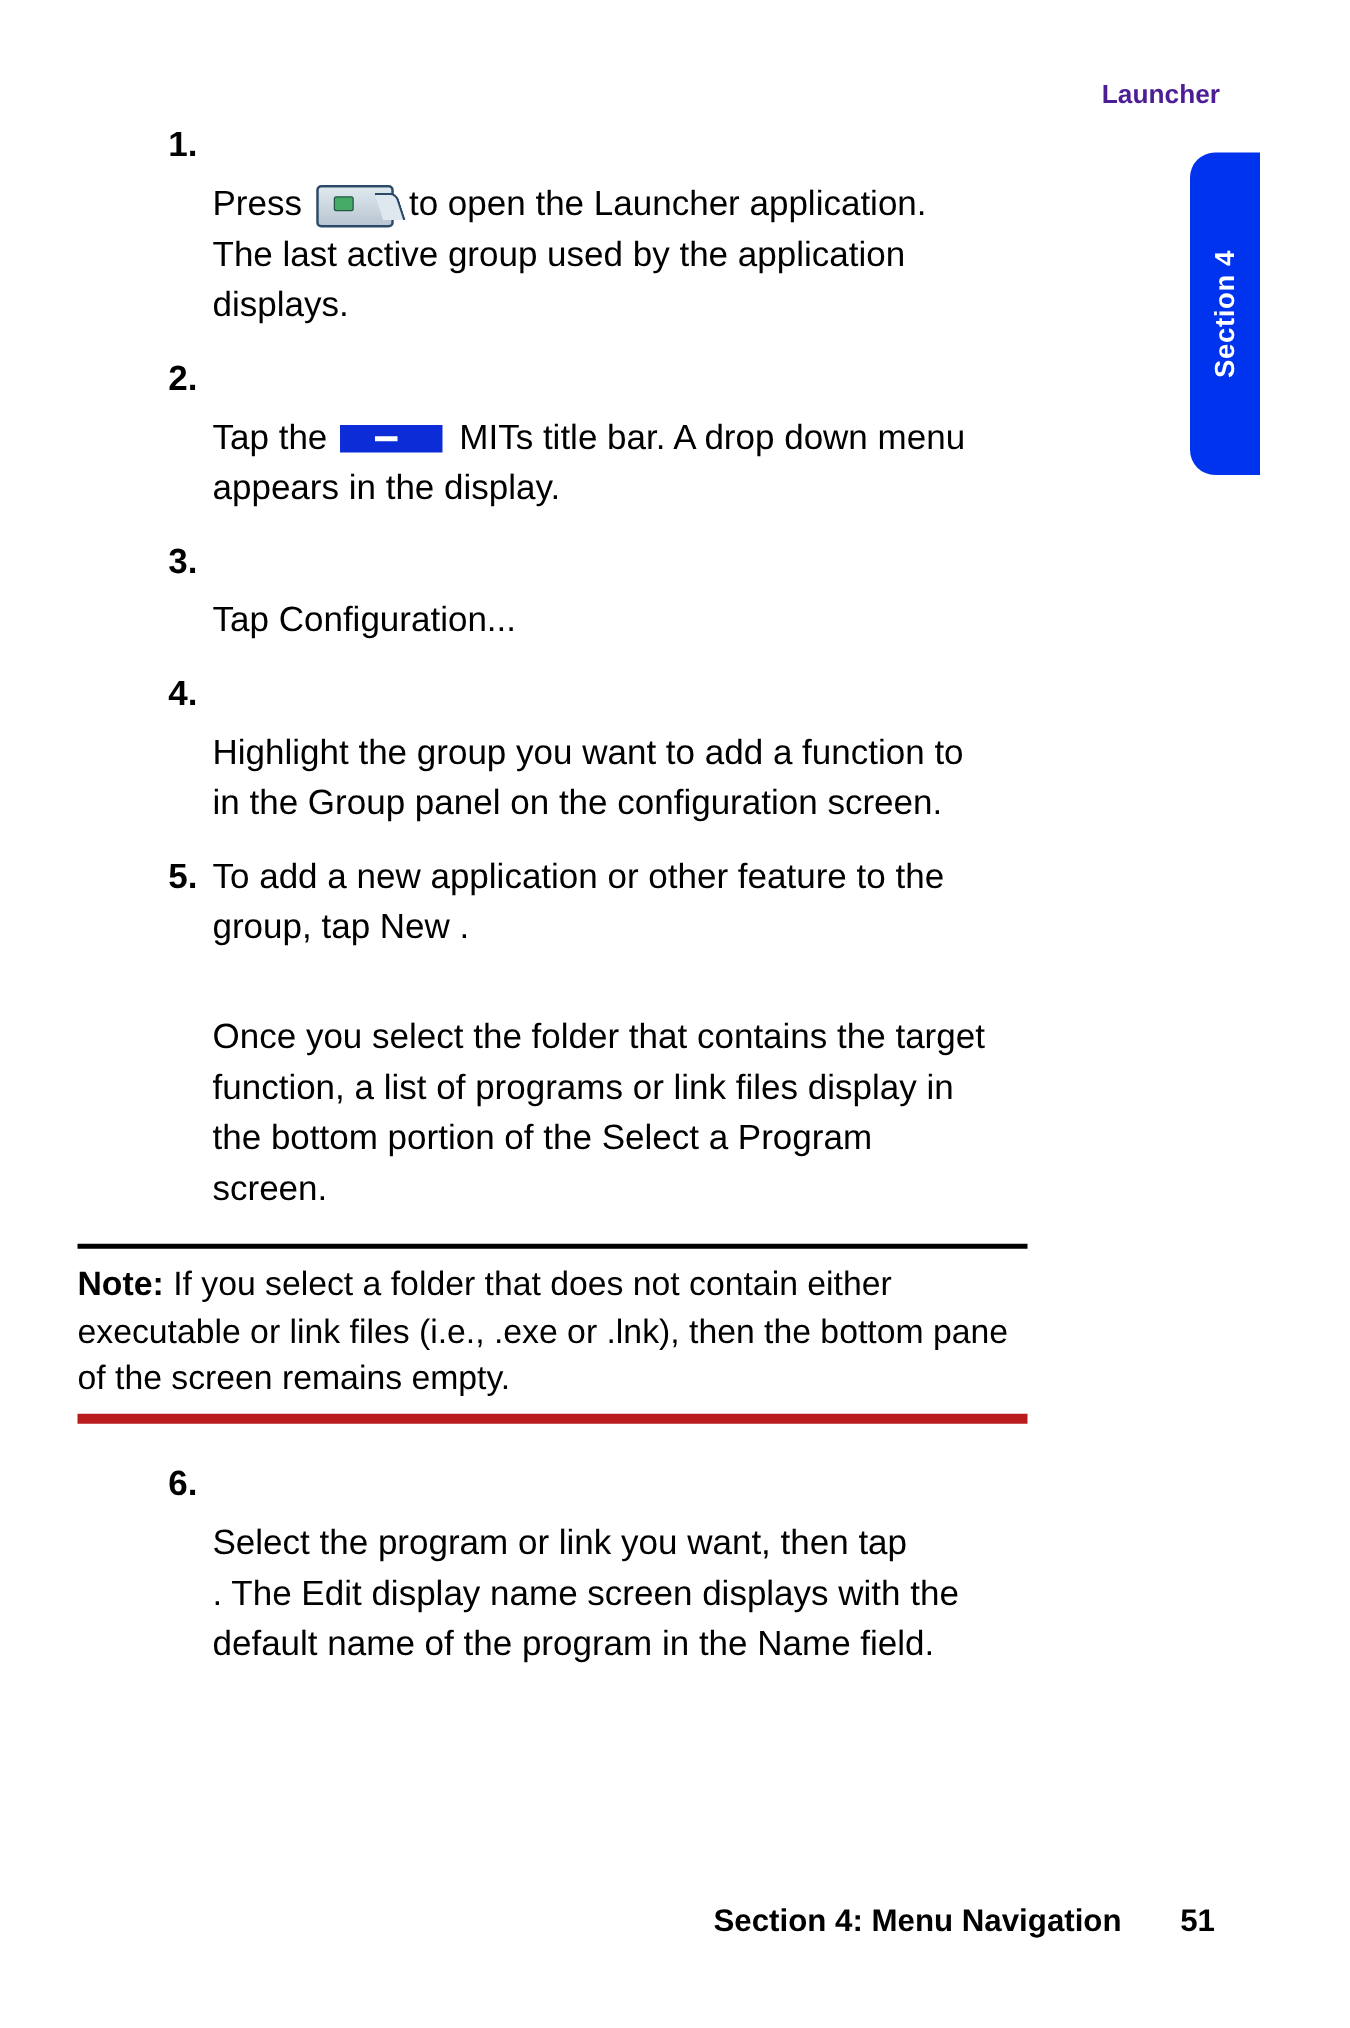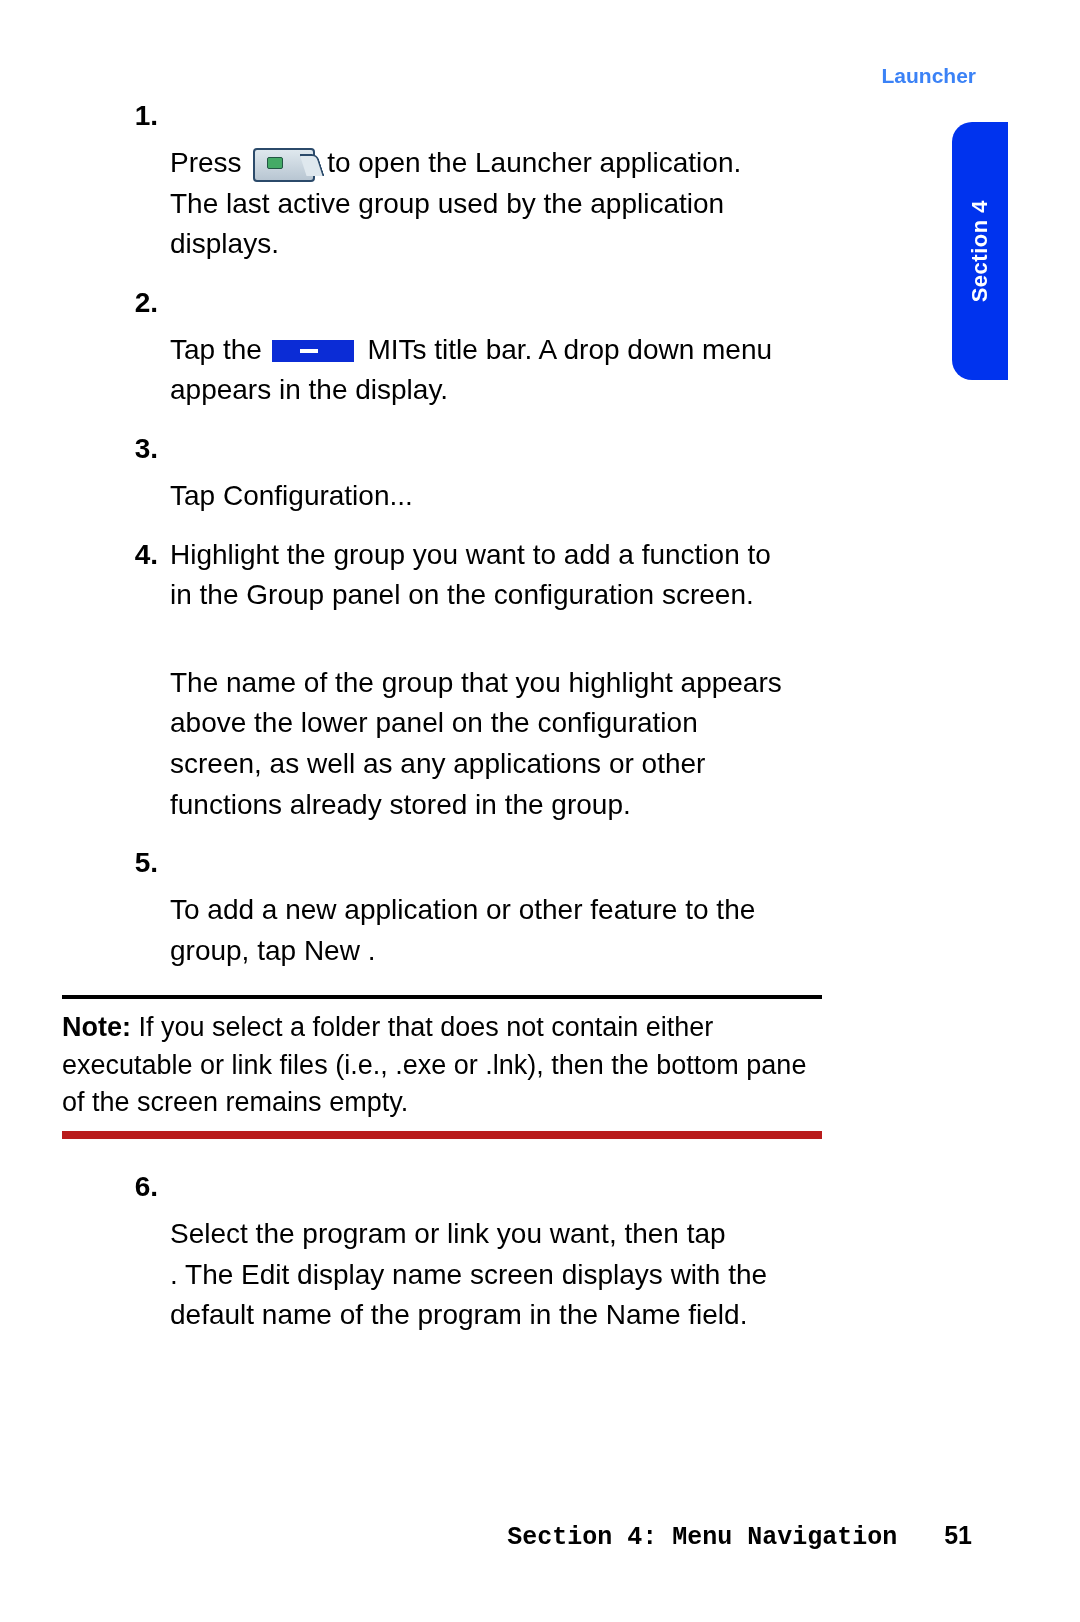--- a/index.html
+++ b/index.html
@@ -13,21 +13,21 @@
     width: 1080px;
     height: 1622px;
     position: relative;
     box-sizing: border-box;
     padding: 60px 100px 60px 110px;
   }
   .header-label {
     position: absolute;
     top: 64px;
     right: 104px;
-    color: #3b82f6;
+    color: #4c1d95;
     font-weight: bold;
     font-size: 21px;
   }
   .side-tab {
     position: absolute;
     top: 122px;
     right: 72px;
     width: 56px;
     height: 258px;
     background: #0033ee;
@@ -129,21 +129,21 @@
     margin-left: -48px;
   }
   .note-block b { font-weight: bold; }
 
   .footer {
     position: absolute;
     bottom: 70px;
     right: 108px;
     font-size: 25px;
   }
-  .footer b { font-weight: bold; font-family: Liberation Mono, monospace; }
+  .footer b { font-weight: bold; }
   .pagenum { display:inline-block; margin-left: 40px; font-weight: bold; }
 </style>
 </head>
 <body>
 
 <div class="page">
 
   <div class="header-label">Launcher</div>
 
   <div class="side-tab">
@@ -187,31 +187,35 @@
       </li>
 
       <li>
         <div class="num">4.</div>
         <div class="body">
           <p>
             <span>Highlight the group you want to add a function to in the </span>
             <b>Group</b>
             <span> panel on the configuration screen.</span>
           </p>
-          <p>The name of the group that you highlight appears above the lower panel on the configuration screen, as well as any applications or other functions already stored in the group.</p>
         </div>
       </li>
 
       <li>
         <div class="num">5.</div>
         <div class="body">
           <p>
             <span>To add a new application or other feature to the group, tap </span>
             <b>New</b>
             <span>.</span>
+          </p>
+          <p>
+            <span>Once you select the folder that contains the target function, a list of programs or link files display in the bottom portion of the </span>
+            <b>Select a Program</b>
+            <span> screen.</span>
           </p>
         </div>
       </li>
 
     </ol>
 
     <div class="note-block">
       <b>Note: </b>
       <span>If you select a folder that does not contain either executable or link files (i.e., .exe or .lnk), then the bottom pane of the screen remains empty.</span>
     </div>

